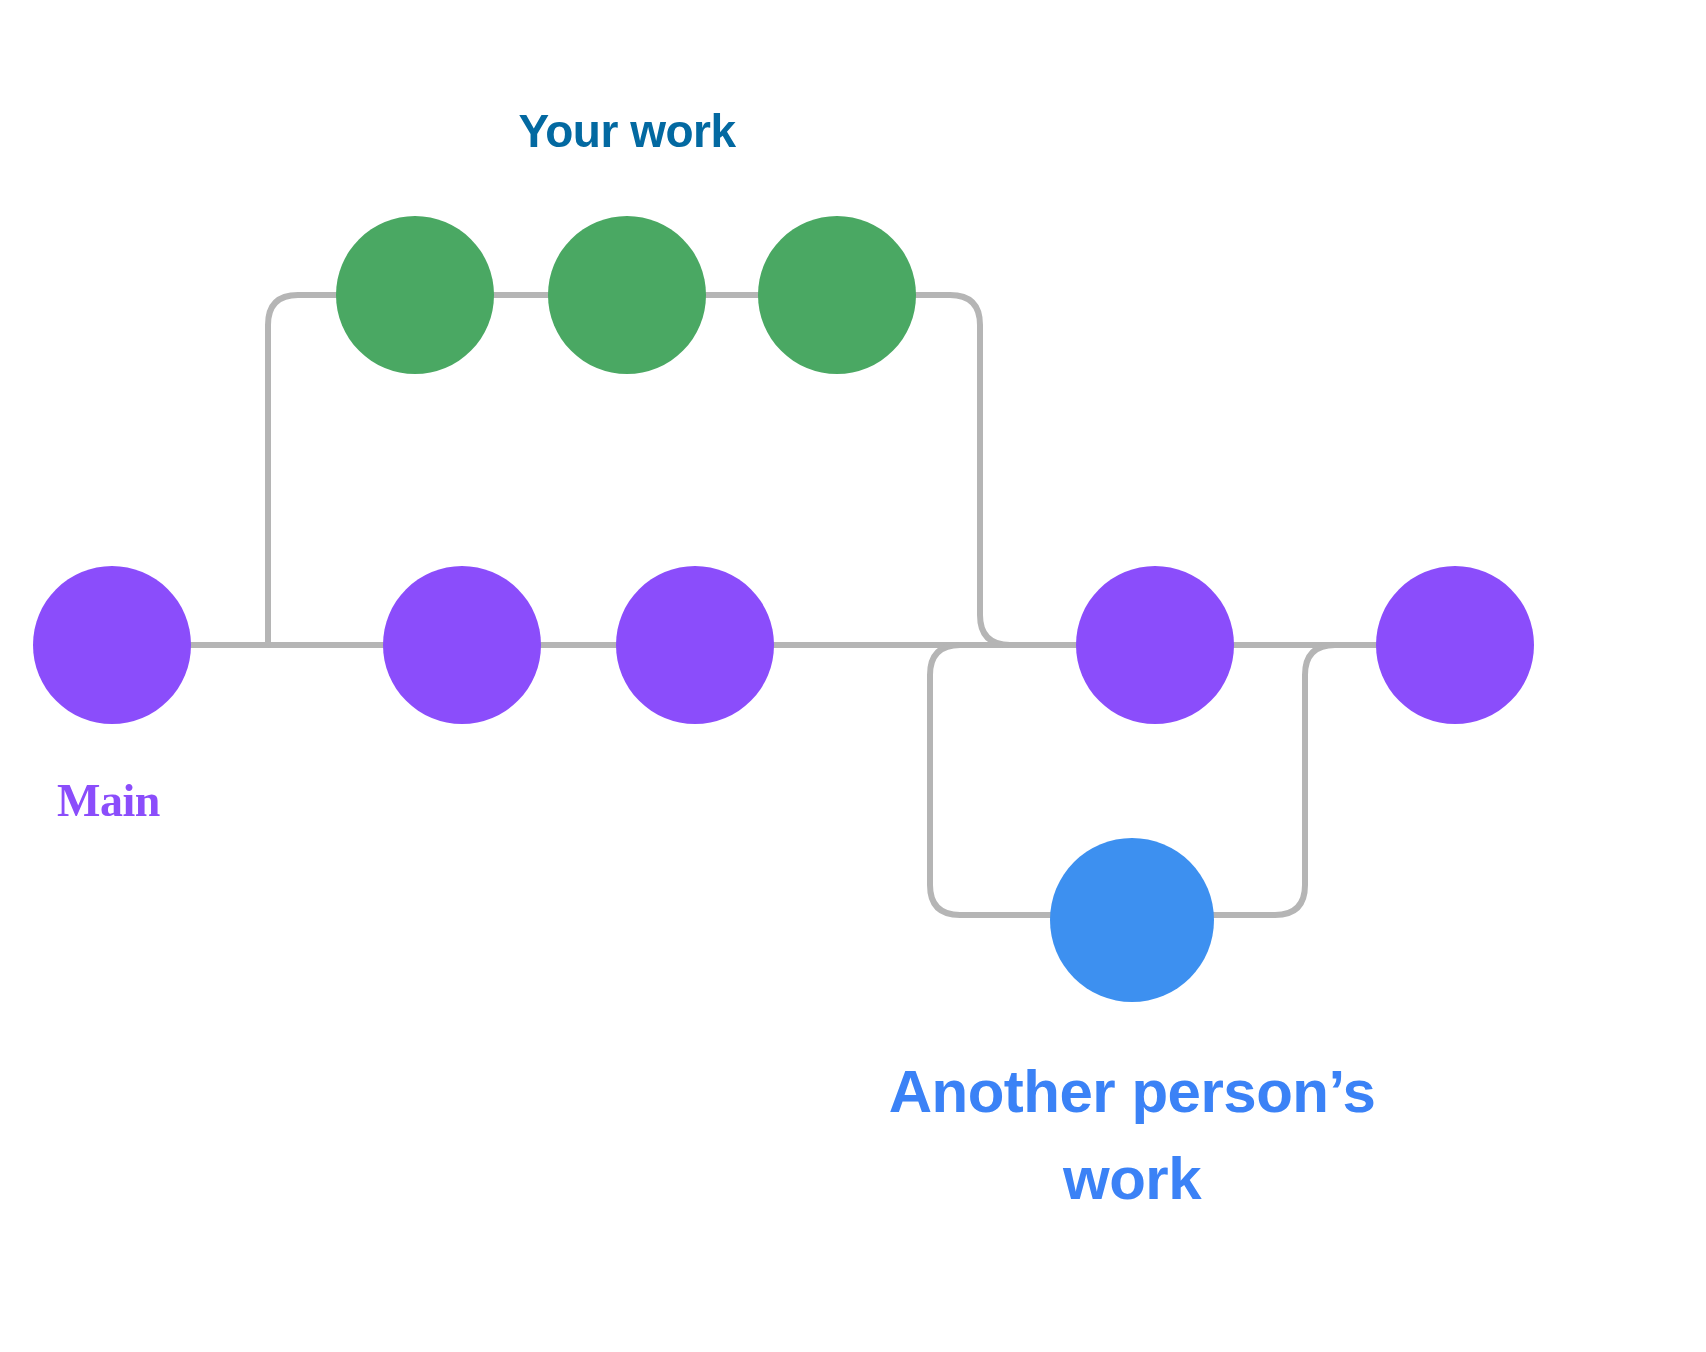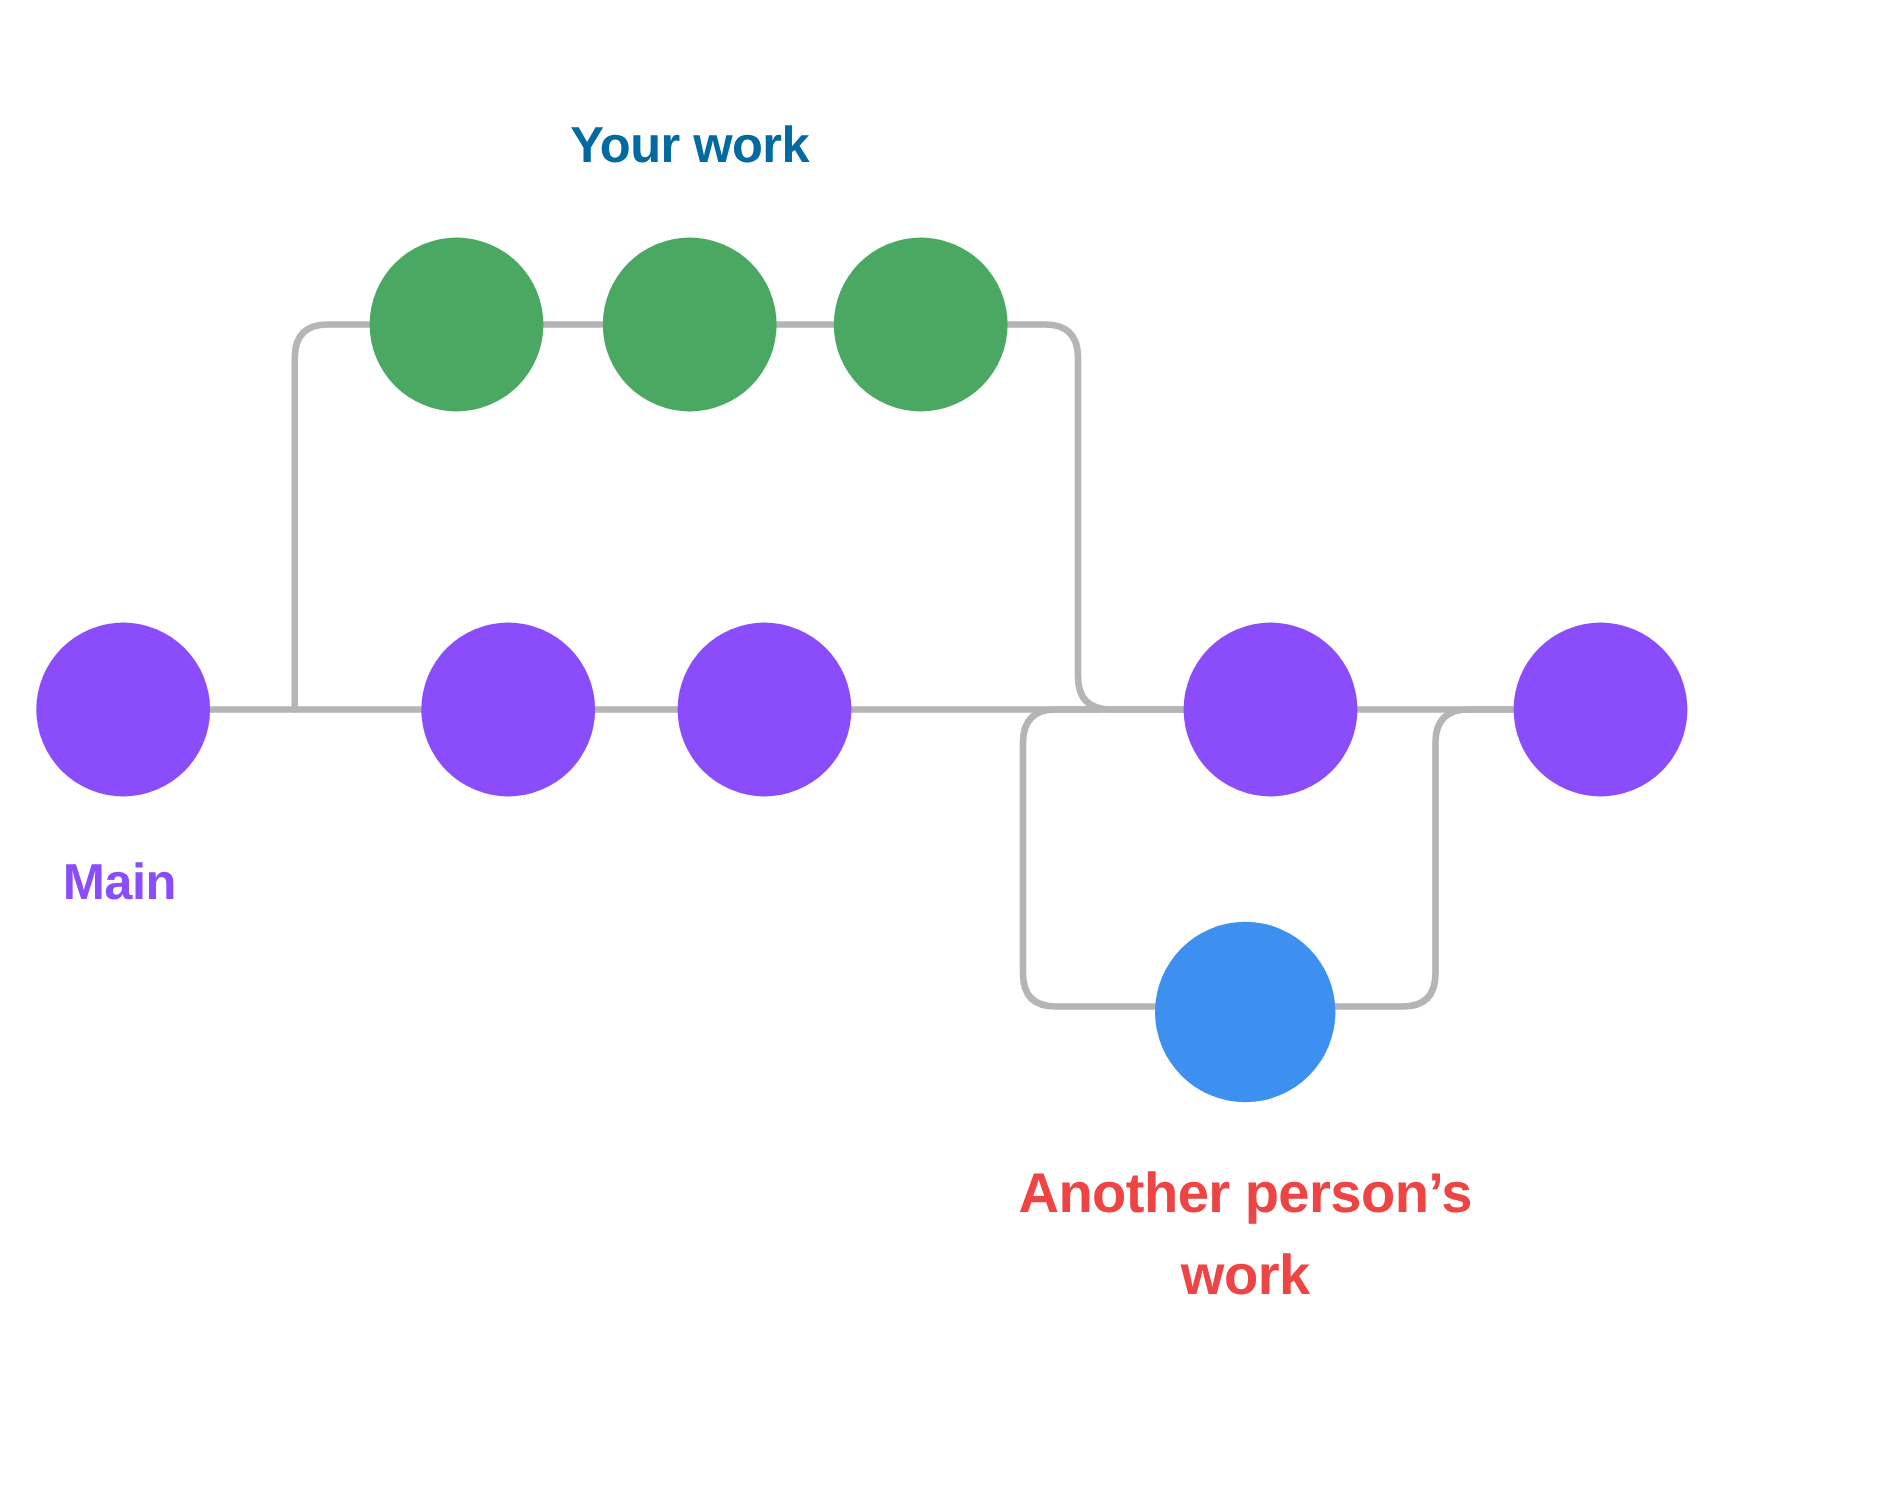--- a/index.html
+++ b/index.html
@@ -34,20 +34,21 @@
     font-weight: bold;
     white-space: pre-line;
     letter-spacing: -0.5px;
   }
   .label.center {
     text-align: center;
     transform: translateX(-50%);
   }
   .label.left {
     text-align: right;
+    font-family: Liberation Serif, serif;
   }
 </style>
 </head>
 <body>
 
 <div id="stage" style="width: 1706px; height: 1352px; background: rgb(255, 255, 255);">
 
   <svg id="wires" viewBox="0 0 1706 1352" xmlns="http://www.w3.org/2000/svg">
       <path d="M 112 645 L 1530 645" fill="none" stroke="#b5b5b5" stroke-width="6" stroke-linecap="round" stroke-linejoin="round"></path>
       <path d="M 268 645 L 268 325 Q 268 295 298 295 L 420 295" fill="none" stroke="#b5b5b5" stroke-width="6" stroke-linecap="round" stroke-linejoin="round"></path>
@@ -65,17 +66,17 @@
       <div class="node" style="left: 1155px; top: 645px; width: 158px; height: 158px; background: rgb(139, 77, 251);"></div>
       <div class="node" style="left: 1455px; top: 645px; width: 158px; height: 158px; background: rgb(139, 77, 251);"></div>
       <div class="node" style="left: 415px; top: 295px; width: 158px; height: 158px; background: rgb(74, 168, 99);"></div>
       <div class="node" style="left: 627px; top: 295px; width: 158px; height: 158px; background: rgb(74, 168, 99);"></div>
       <div class="node" style="left: 837px; top: 295px; width: 158px; height: 158px; background: rgb(74, 168, 99);"></div>
       <div class="node" style="left: 1132px; top: 920px; width: 164px; height: 164px; background: rgb(61, 144, 240);"></div>
     </div>
   <div id="labels-layer">
       <div class="label left" style="left: 57px; top: 768px; color: rgb(139, 77, 251); font-size: 46px; line-height: 1.45;">Main</div>
       <div class="label center" style="left: 627px; top: 98px; color: #0369a1; font-size: 46px; line-height: 1.45;">Your work</div>
-      <div class="label center" style="left: 1132px; top: 1048px; color: #ef4444; font-size: 51px; line-height: 1.45;">Another person’s
+      <div class="label center" style="left: 1132px; top: 1048px; color: #3b82f6; font-size: 60px; line-height: 1.45;">Another person’s
 work</div>
     </div>
 
 </div>
 
 </body></html>

